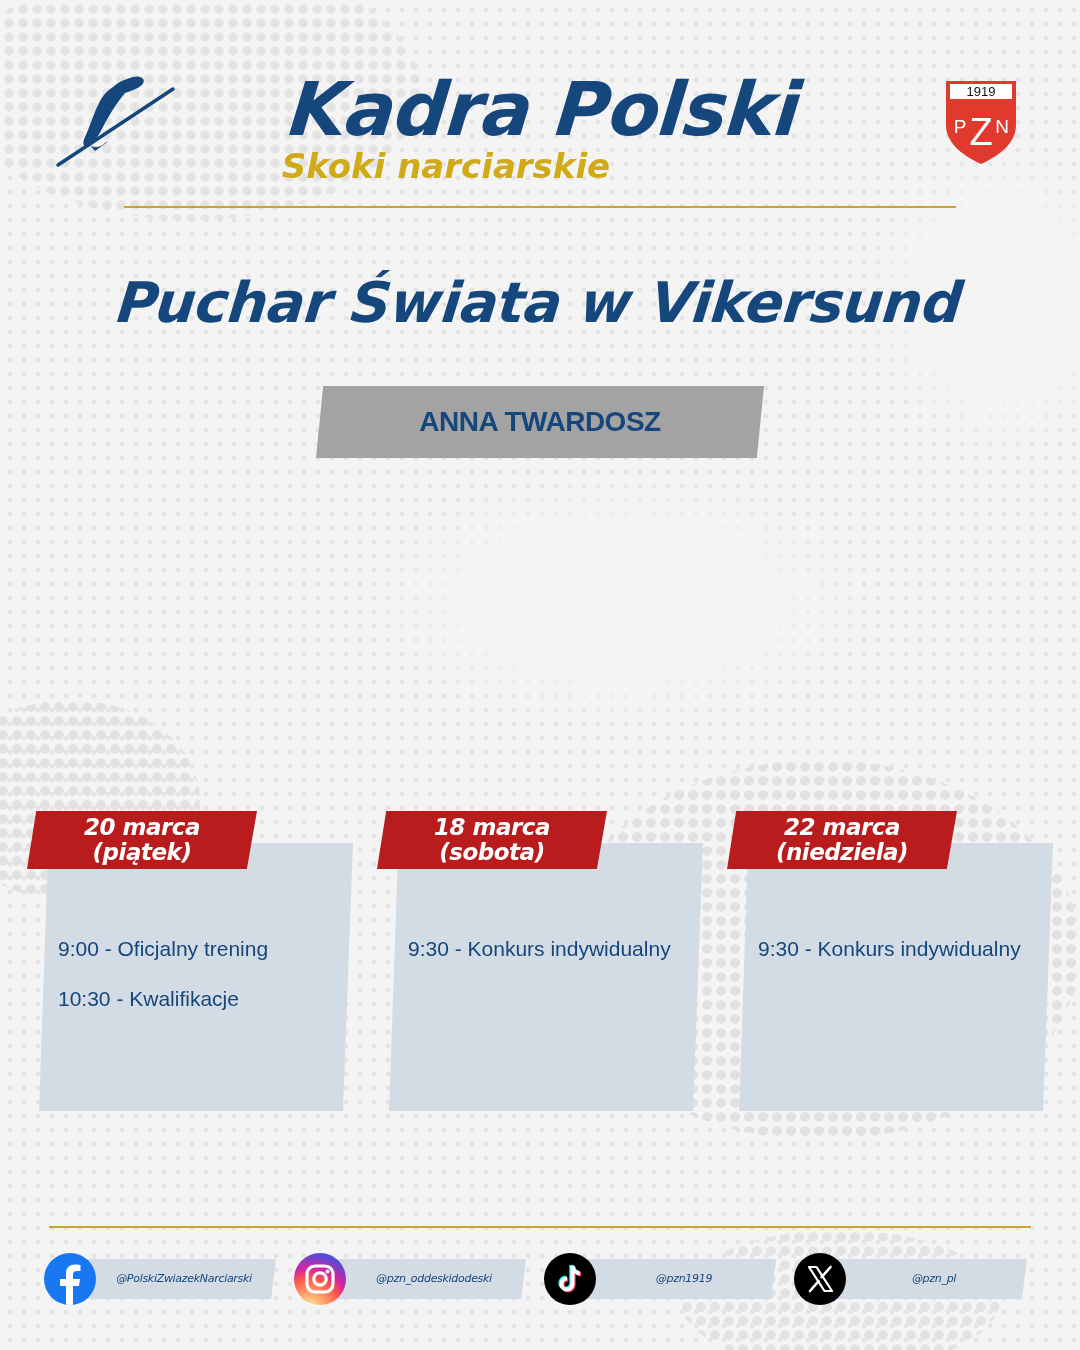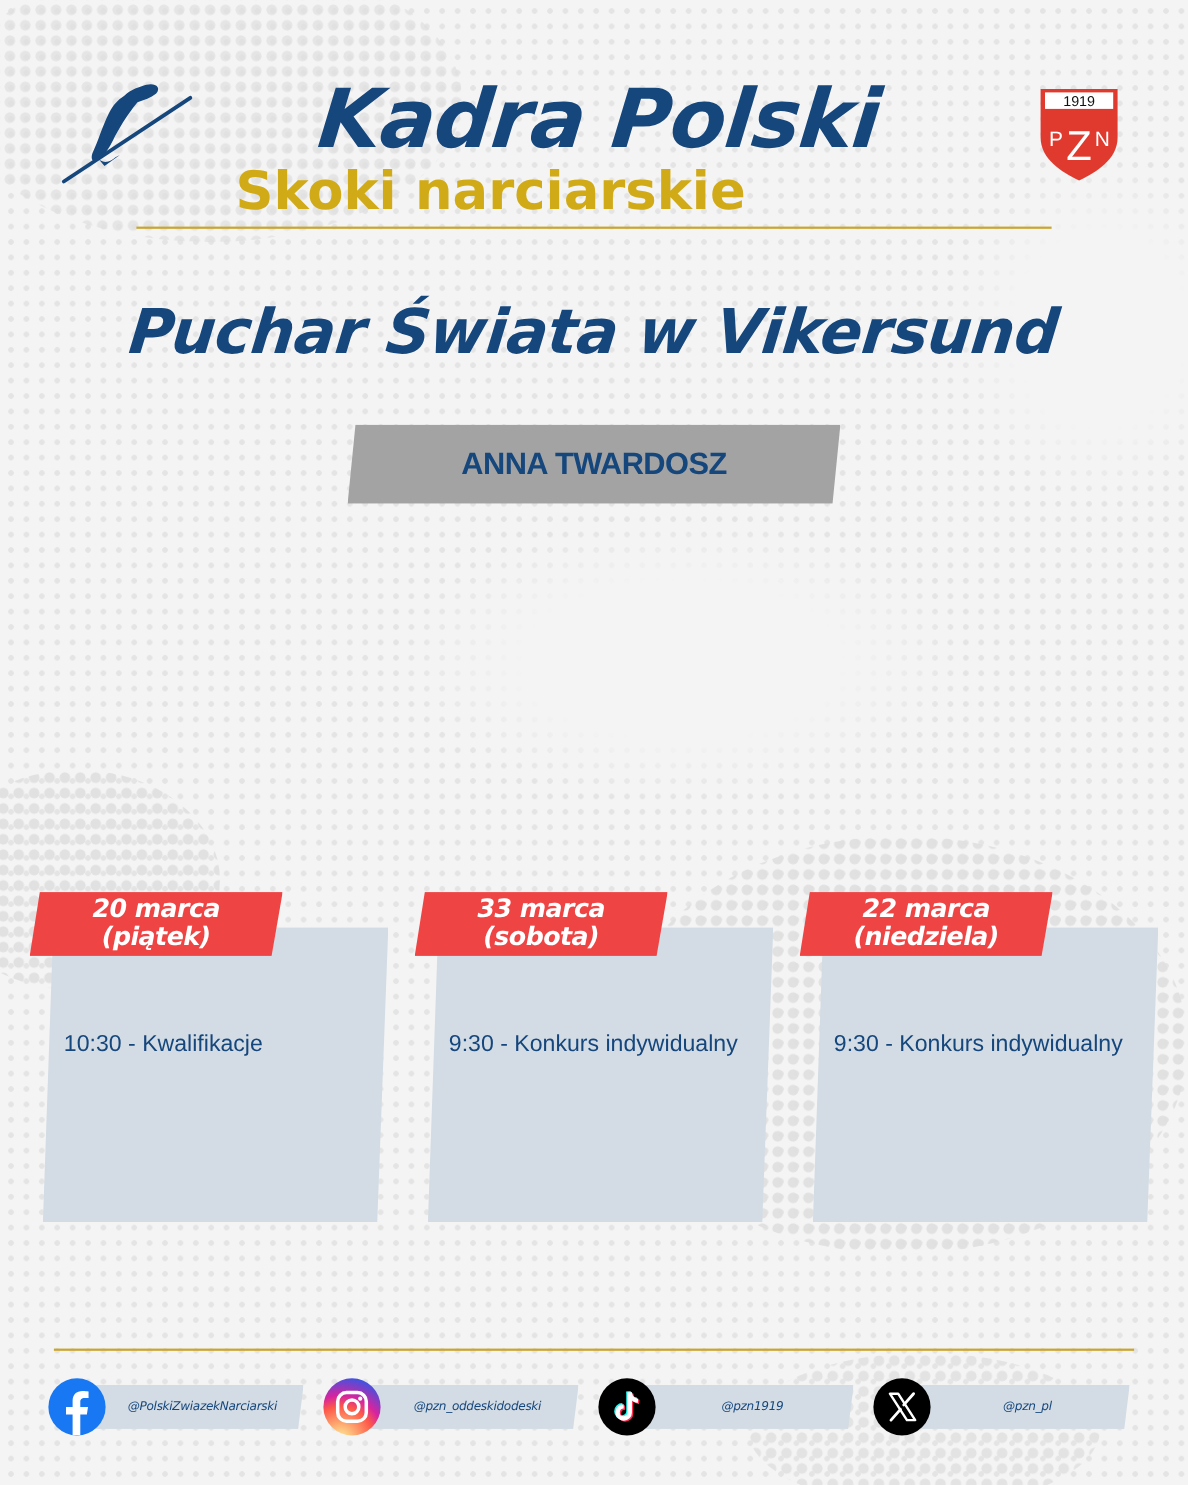--- a/index.html
+++ b/index.html
@@ -35,21 +35,21 @@
   .logo { left: 944px; top: 79px; width: 74px; height: 86px; }
   .brand-title {
     left: 0; width: 1090px; top: 66px; text-align: center;
     font-family: "DejaVu Sans", sans-serif; font-weight: bold; font-style: italic;
     font-size: 74px; letter-spacing: -1px; color: #15467c;
     transform: skewX(-6deg);
   }
   .brand-subtitle {
     left: 0; width: 892px; top: 146px; text-align: center;
     font-family: "DejaVu Sans", sans-serif; font-weight: bold;
-    font-size: 48px; color: #d1aa17; letter-spacing: 0px;
+    font-size: 34px; color: #d1aa17; letter-spacing: 0px; font-style: italic;
   }
   .gold-rule { background: #c9a52a; height: 2px; }
   .rule-top { left: 124px; top: 206px; width: 832px; }
   .rule-bottom { left: 49px; top: 1226px; width: 982px; }
 
   .event-title {
     left: 0; width: 1080px; top: 270px; text-align: center;
     font-family: "DejaVu Sans", sans-serif; font-weight: bold; font-style: italic;
     font-size: 56px; color: #15467c; letter-spacing: -0.5px;
     transform: skewX(-6deg);
@@ -67,21 +67,21 @@
   }
 
   
   .card-body {
     width: 314px; height: 268px; top: 843px;
     background: #d3dce4;
     clip-path: polygon(3% 0, 100% 0, 96.8% 100%, 0 100%);
   }
   .card-tab {
     width: 230px; height: 58px; top: 811px;
-    background: #ef4444;
+    background: #b91c1c;
     clip-path: polygon(4% 0, 100% 0, 95.6% 100%, 0 100%);
     display: flex; flex-direction: column; align-items: center; justify-content: center;
     color: #fff; font-family: "DejaVu Sans", sans-serif; font-weight: bold; font-style: italic;
     font-size: 23px; line-height: 25px; letter-spacing: -0.5px;
   }
   .card-tab span { display: block; }
   .events {
     top: 935px; width: 310px;
     font-family: "Liberation Sans", sans-serif; font-size: 21px; color: #15467c;
   }
@@ -145,26 +145,27 @@
 <div class="layer athlete-box">
   <span class="athlete-name">ANNA TWARDOSZ</span>
 </div>
 
 <div class="layer card-body" style="left:39px"></div>
 <div class="layer card-tab" style="left:27px">
   <span>20 marca</span>
   <span>(piątek)</span>
 </div>
 <div class="layer events" style="left:58px">
+  <div>9:00 - Oficjalny trening</div>
   <div>10:30 - Kwalifikacje</div>
 </div>
 
 <div class="layer card-body" style="left:389px"></div>
 <div class="layer card-tab" style="left:377px">
-  <span>33 marca</span>
+  <span>18 marca</span>
   <span>(sobota)</span>
 </div>
 <div class="layer events" style="left:408px">
   <div>9:30 - Konkurs indywidualny</div>
 </div>
 
 <div class="layer card-body" style="left:739px"></div>
 <div class="layer card-tab" style="left:727px">
   <span>22 marca</span>
   <span>(niedziela)</span>

